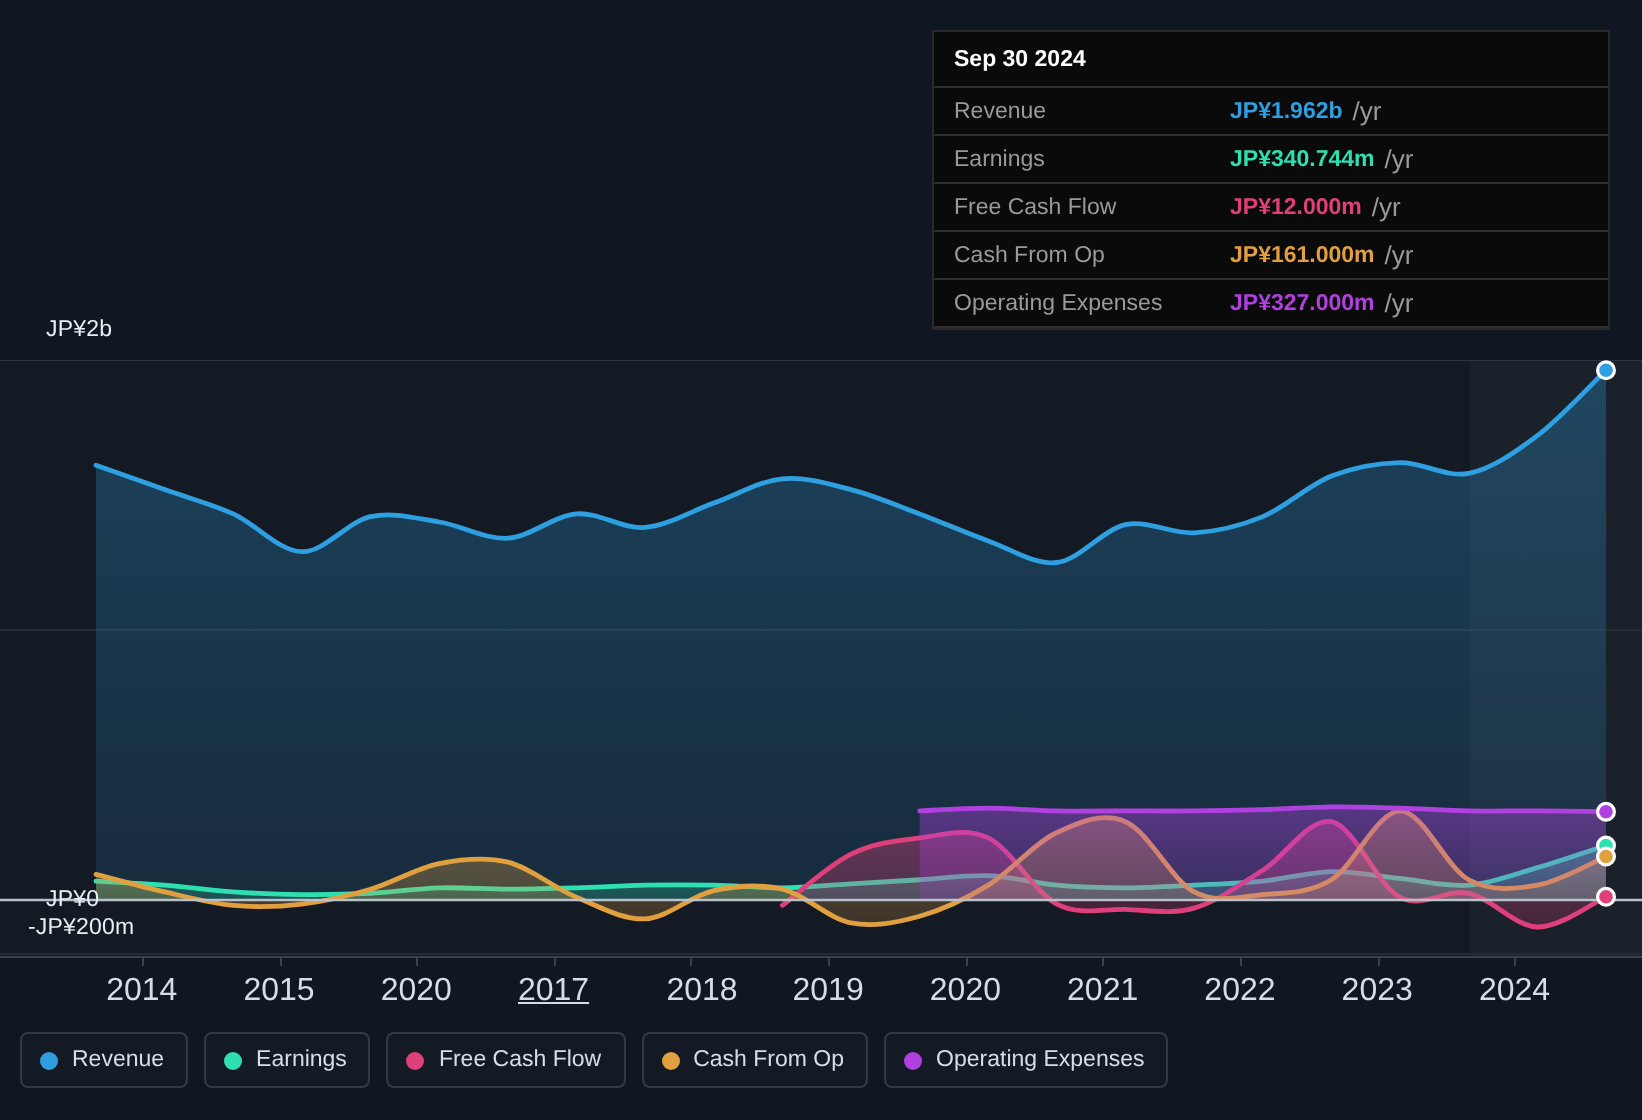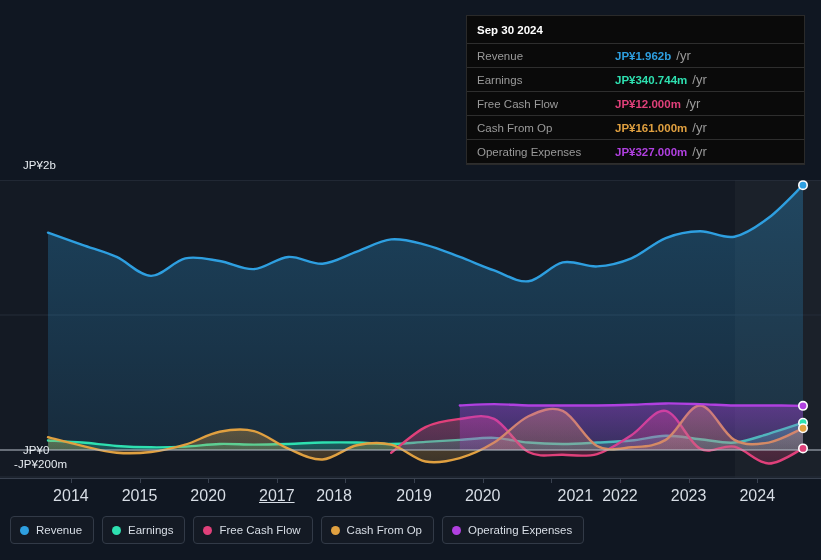--- a/index.html
+++ b/index.html
@@ -125,27 +125,27 @@
     <div class="axis-line"></div>
     <div id="x-ticks">
         <div class="x-tick" style="left: 70.8788px;">2014</div>
         <div class="tick-mark" style="left: 70.8788px;"></div>
         <div class="x-tick" style="left: 139.515px;">2015</div>
         <div class="tick-mark" style="left: 139.515px;"></div>
         <div class="x-tick" style="left: 208.152px;">2020</div>
         <div class="tick-mark" style="left: 208.152px;"></div>
         <div class="x-tick" style="left: 276.788px; text-decoration: underline;">2017</div>
         <div class="tick-mark" style="left: 276.788px;"></div>
-        <div class="x-tick" style="left: 334px; text-align: center;">2018</div>
+        <div class="x-tick" style="left: 351px; text-align: center;">2018</div>
         <div class="tick-mark" style="left: 345.424px;"></div>
         <div class="x-tick" style="left: 414.061px;">2019</div>
         <div class="tick-mark" style="left: 414.061px;"></div>
         <div class="x-tick" style="left: 482.697px;">2020</div>
         <div class="tick-mark" style="left: 482.697px;"></div>
-        <div class="x-tick" style="left: 551.333px; margin-left: 24px;">2021</div>
+        <div class="x-tick" style="left: 551.333px;">2021</div>
         <div class="tick-mark" style="left: 551.333px;"></div>
         <div class="x-tick" style="left: 619.97px;">2022</div>
         <div class="tick-mark" style="left: 619.97px;"></div>
         <div class="x-tick" style="left: 688.606px;">2023</div>
         <div class="tick-mark" style="left: 688.606px;"></div>
         <div class="x-tick" style="left: 757.242px; text-align: right;">2024</div>
         <div class="tick-mark" style="left: 757.242px;"></div>
       </div>
   </div>
 

